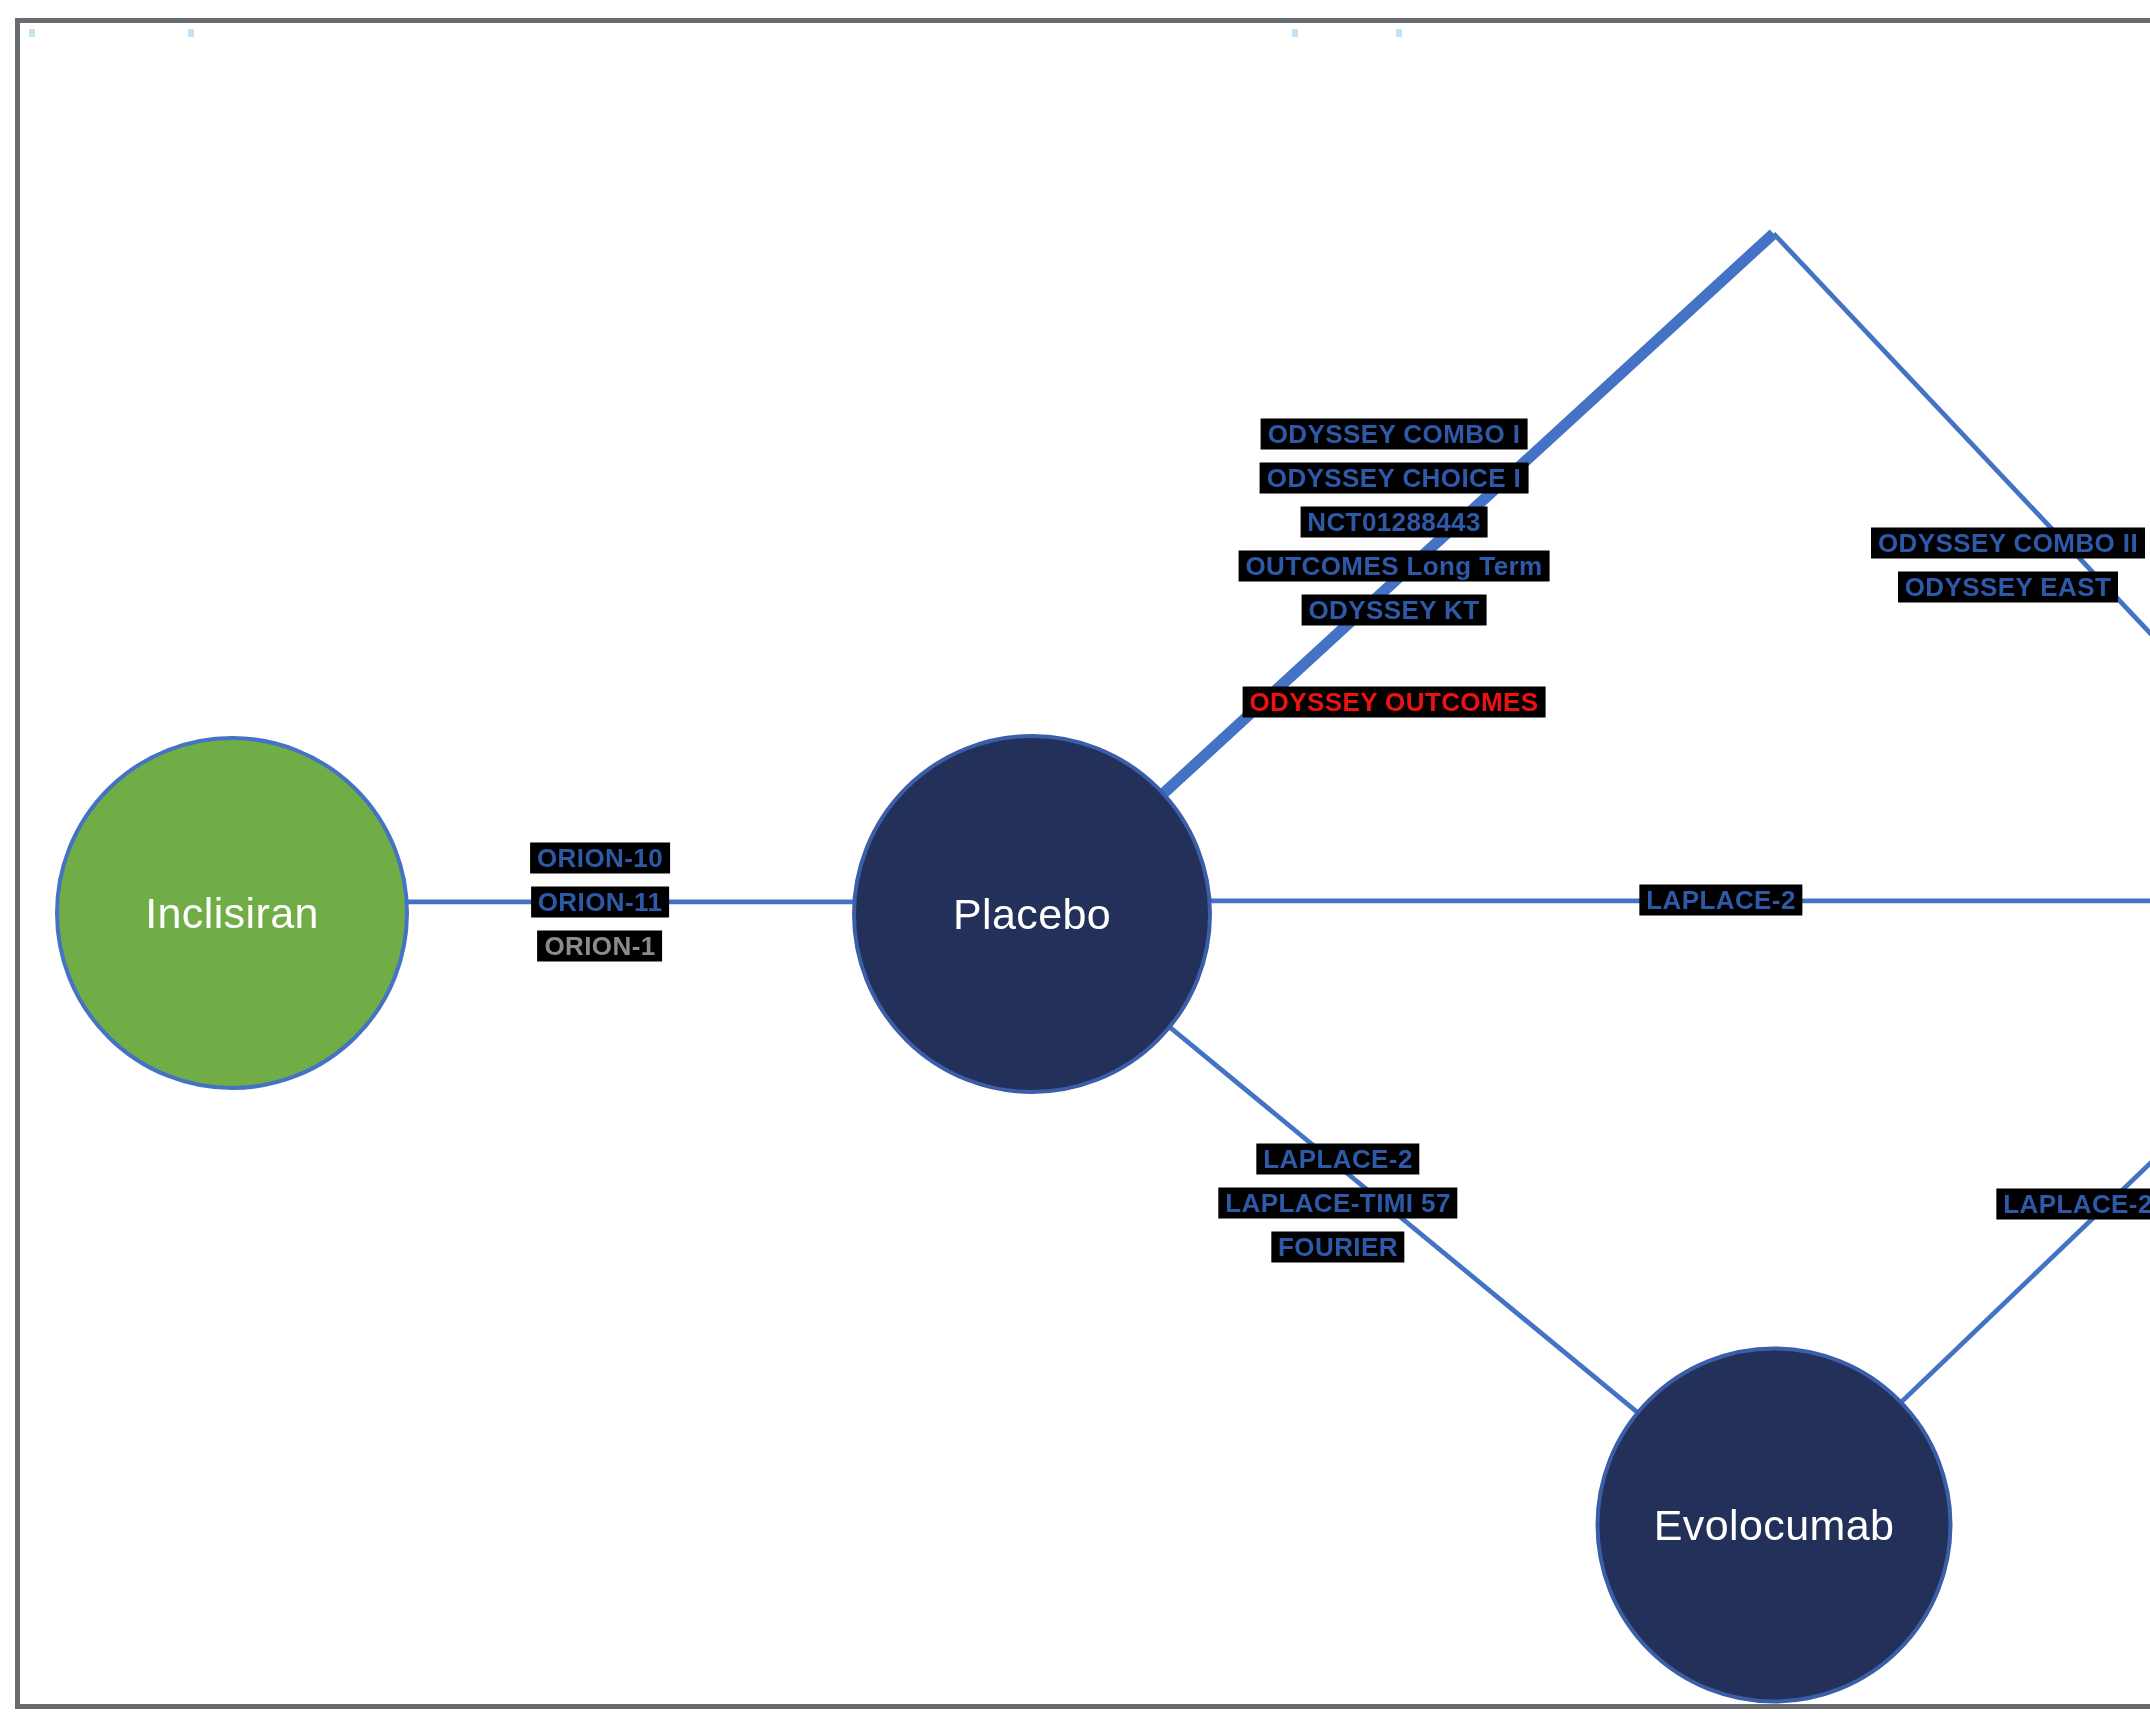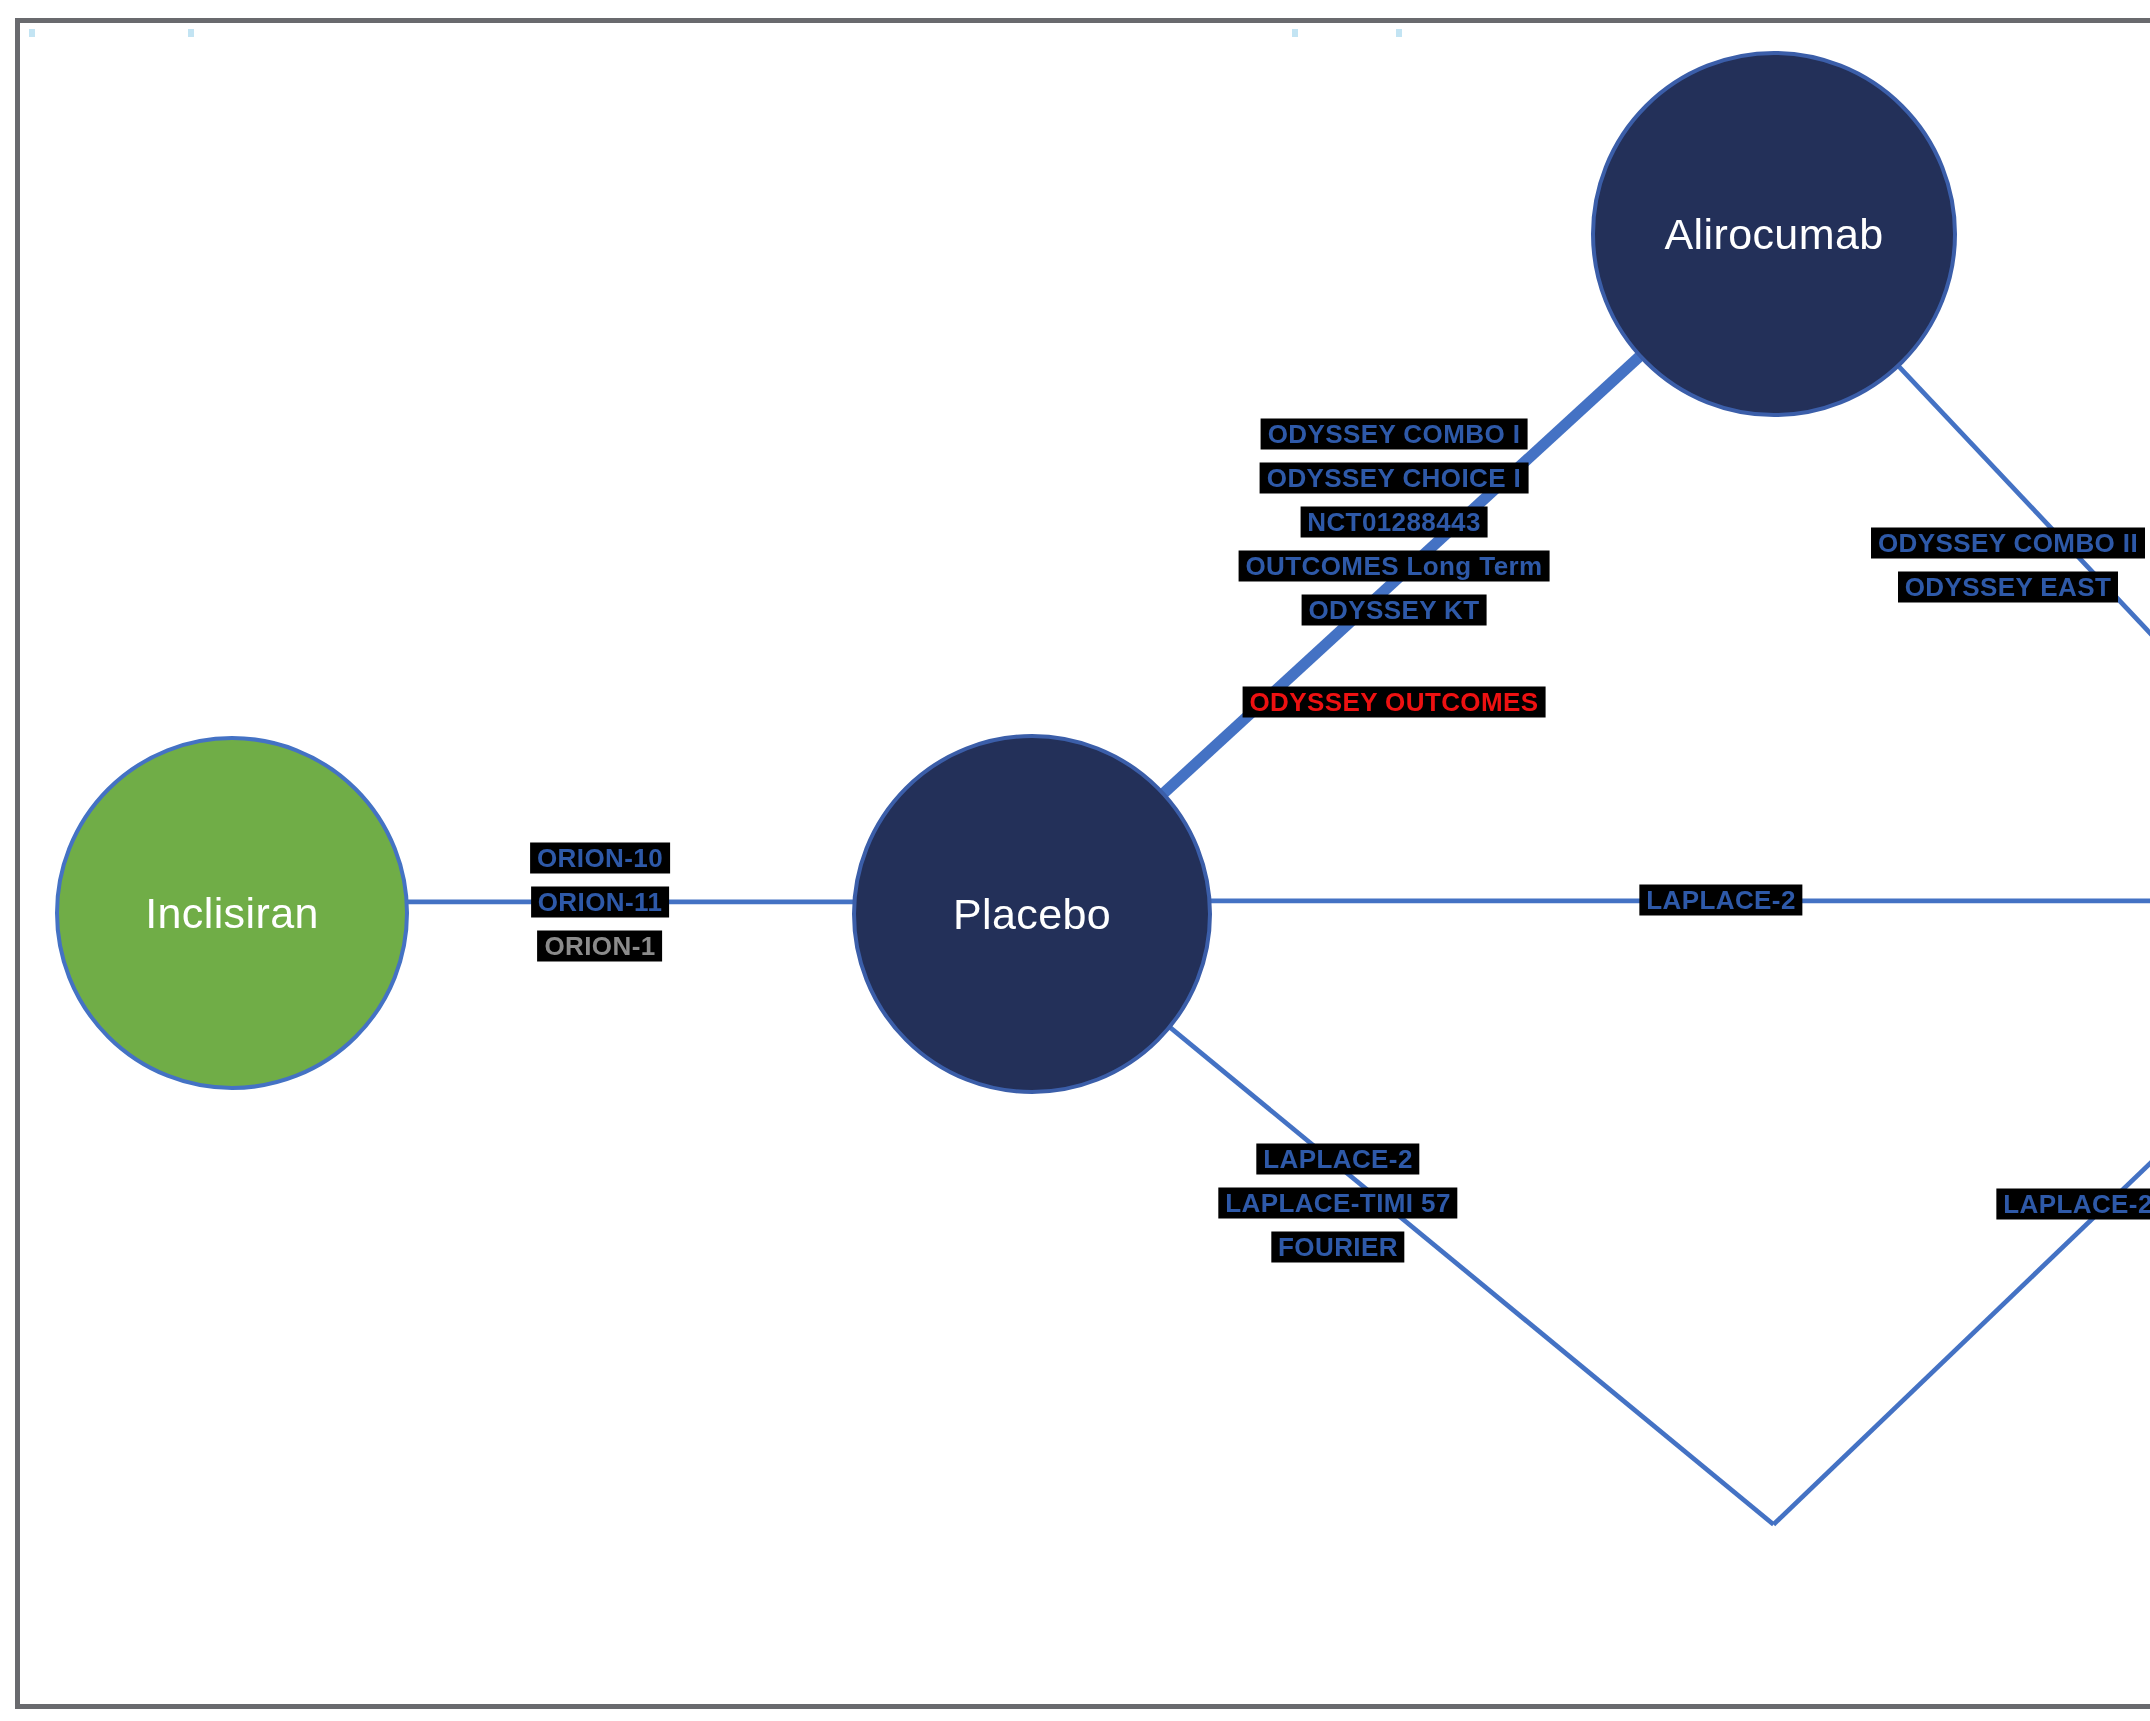--- a/index.html
+++ b/index.html
@@ -133,19 +133,19 @@
   </div>
 
   <div class="node green" style="left:232px; top:913px; width:354px; height:354px;">
     <span>Inclisiran</span>
   </div>
 
   <div class="node navy" style="left:1032px; top:914px; width:360px; height:360px;">
     <span>Placebo</span>
   </div>
 
-  <div class="node navy" style="left:1774px; top:234px; width:366px; height:366px;">
-    <span>Alirocumab</span>
+
+  <div class="node navy" style="left:1774px; top:1525px; width:357px; height:357px;">
+    <span>Evolocumab</span>
   </div>
-
 
 </div>
 
 
 </body></html>

